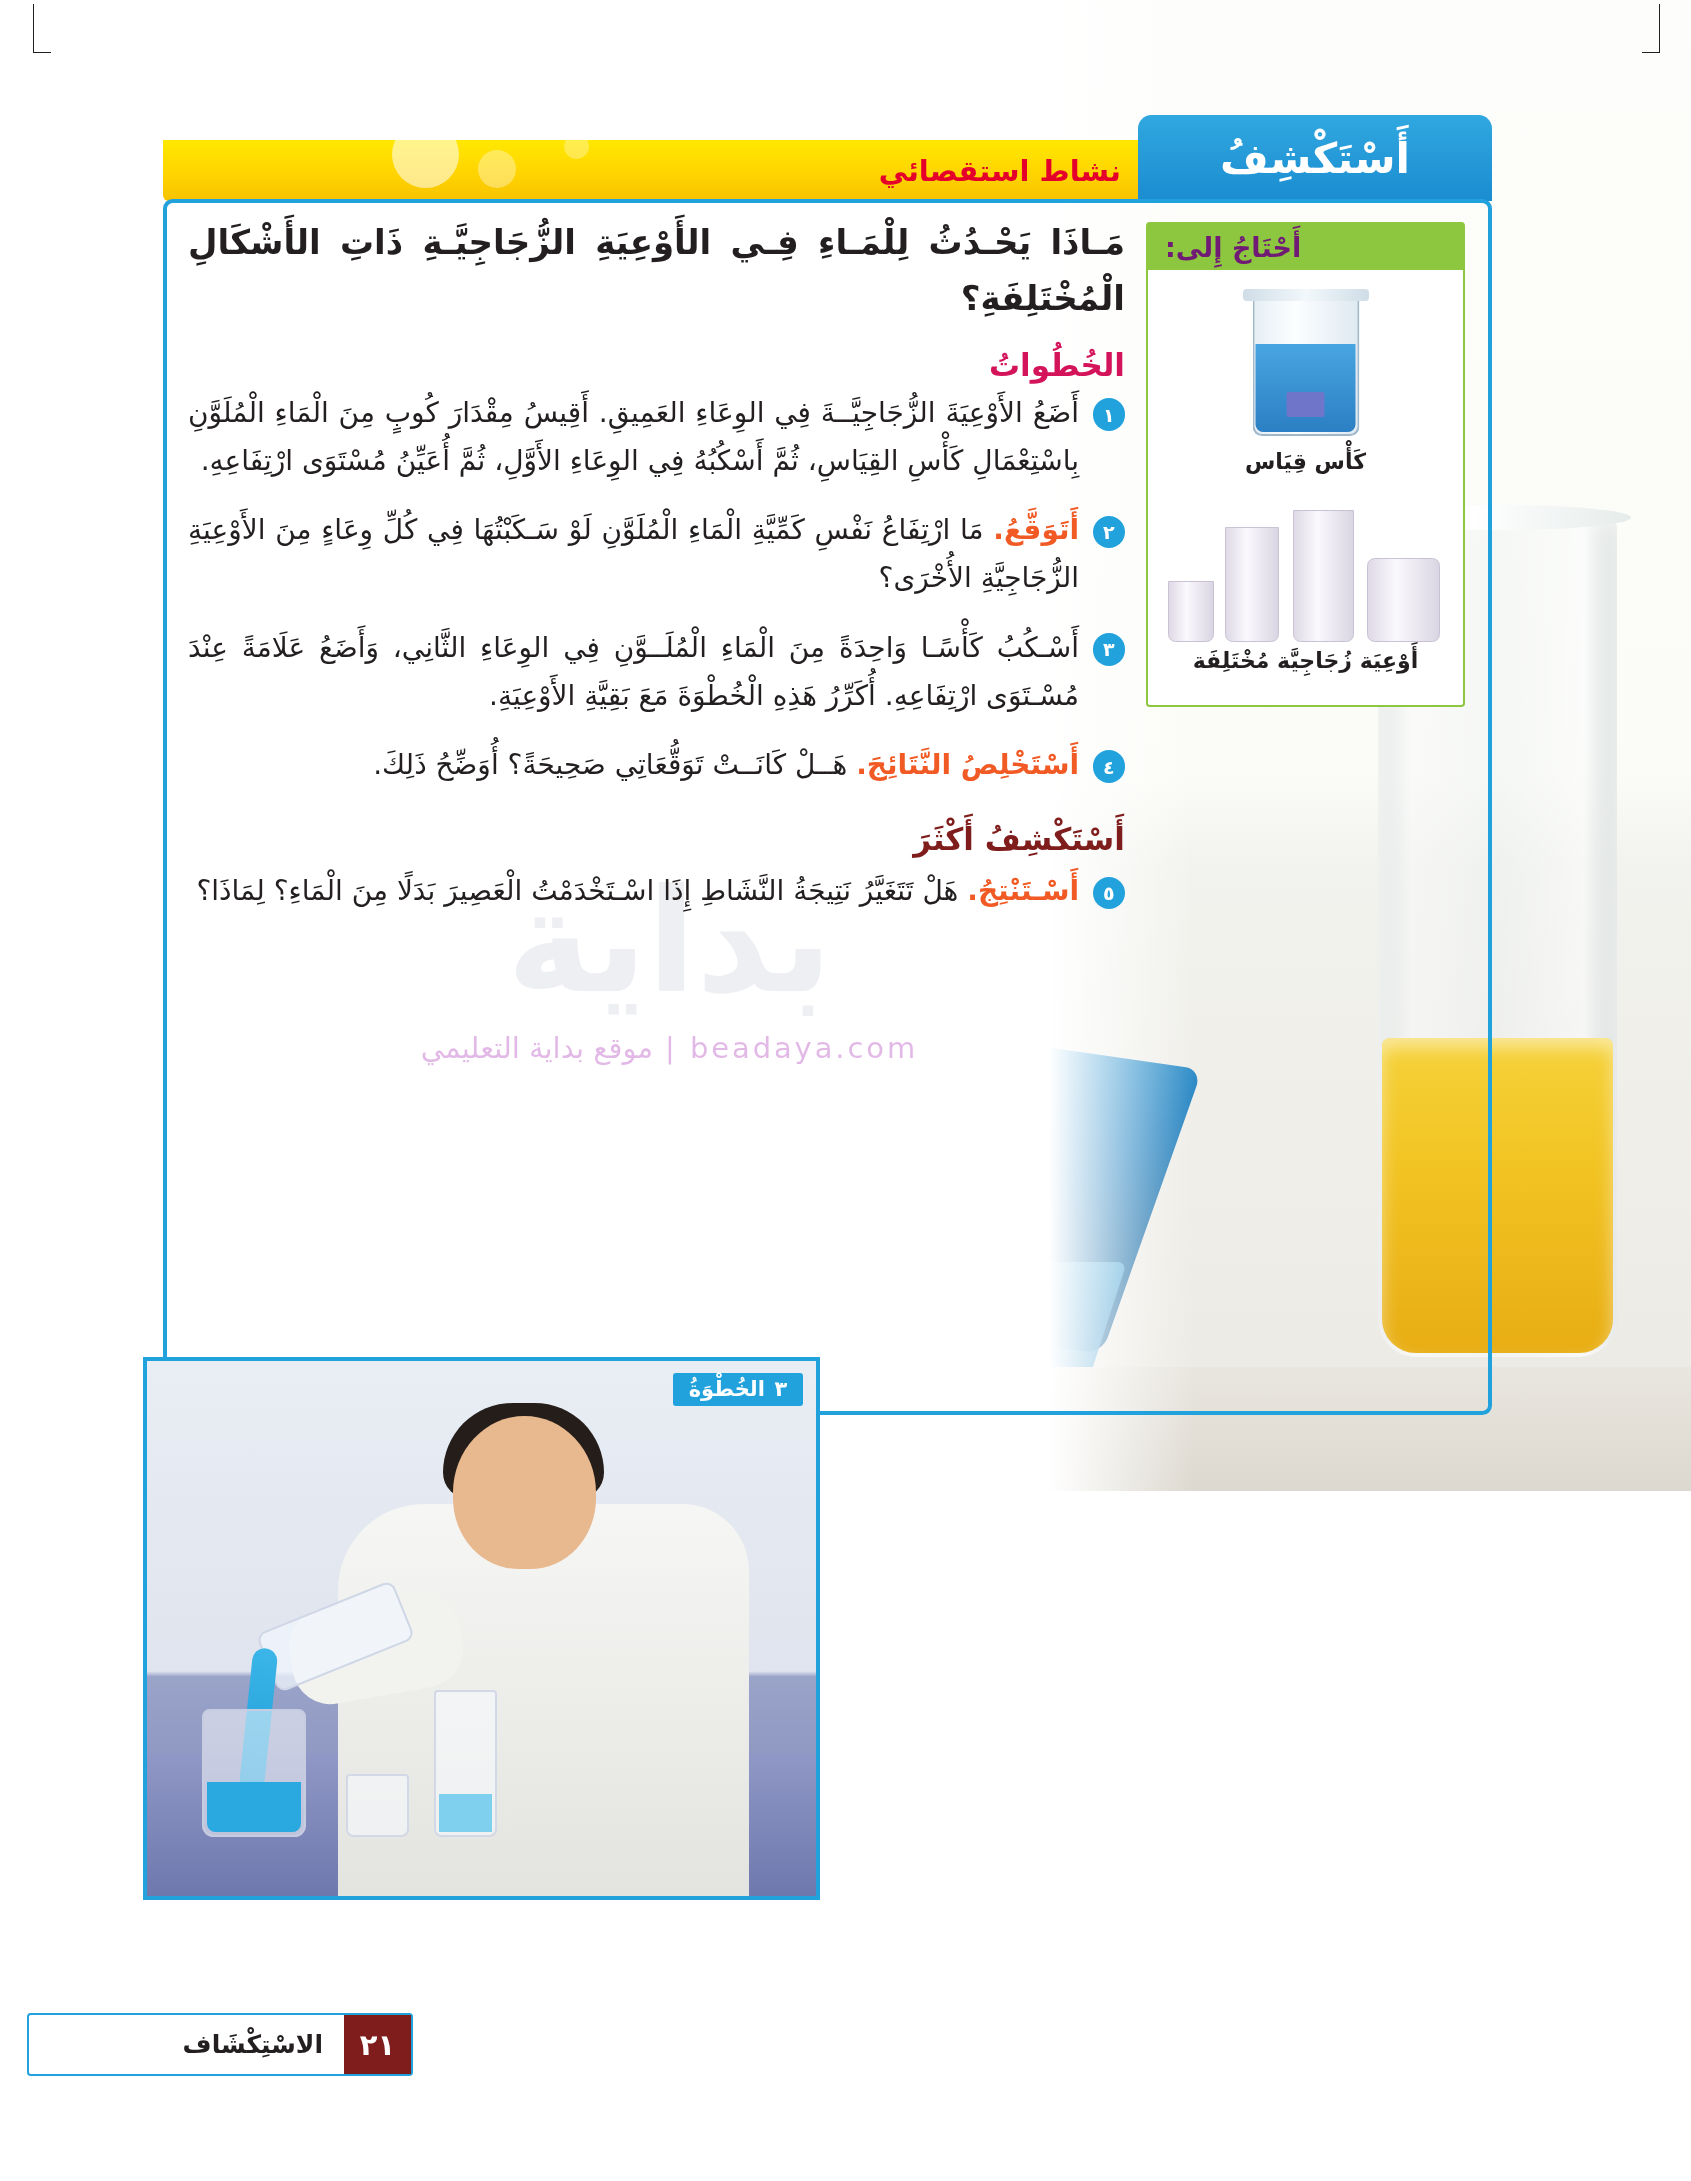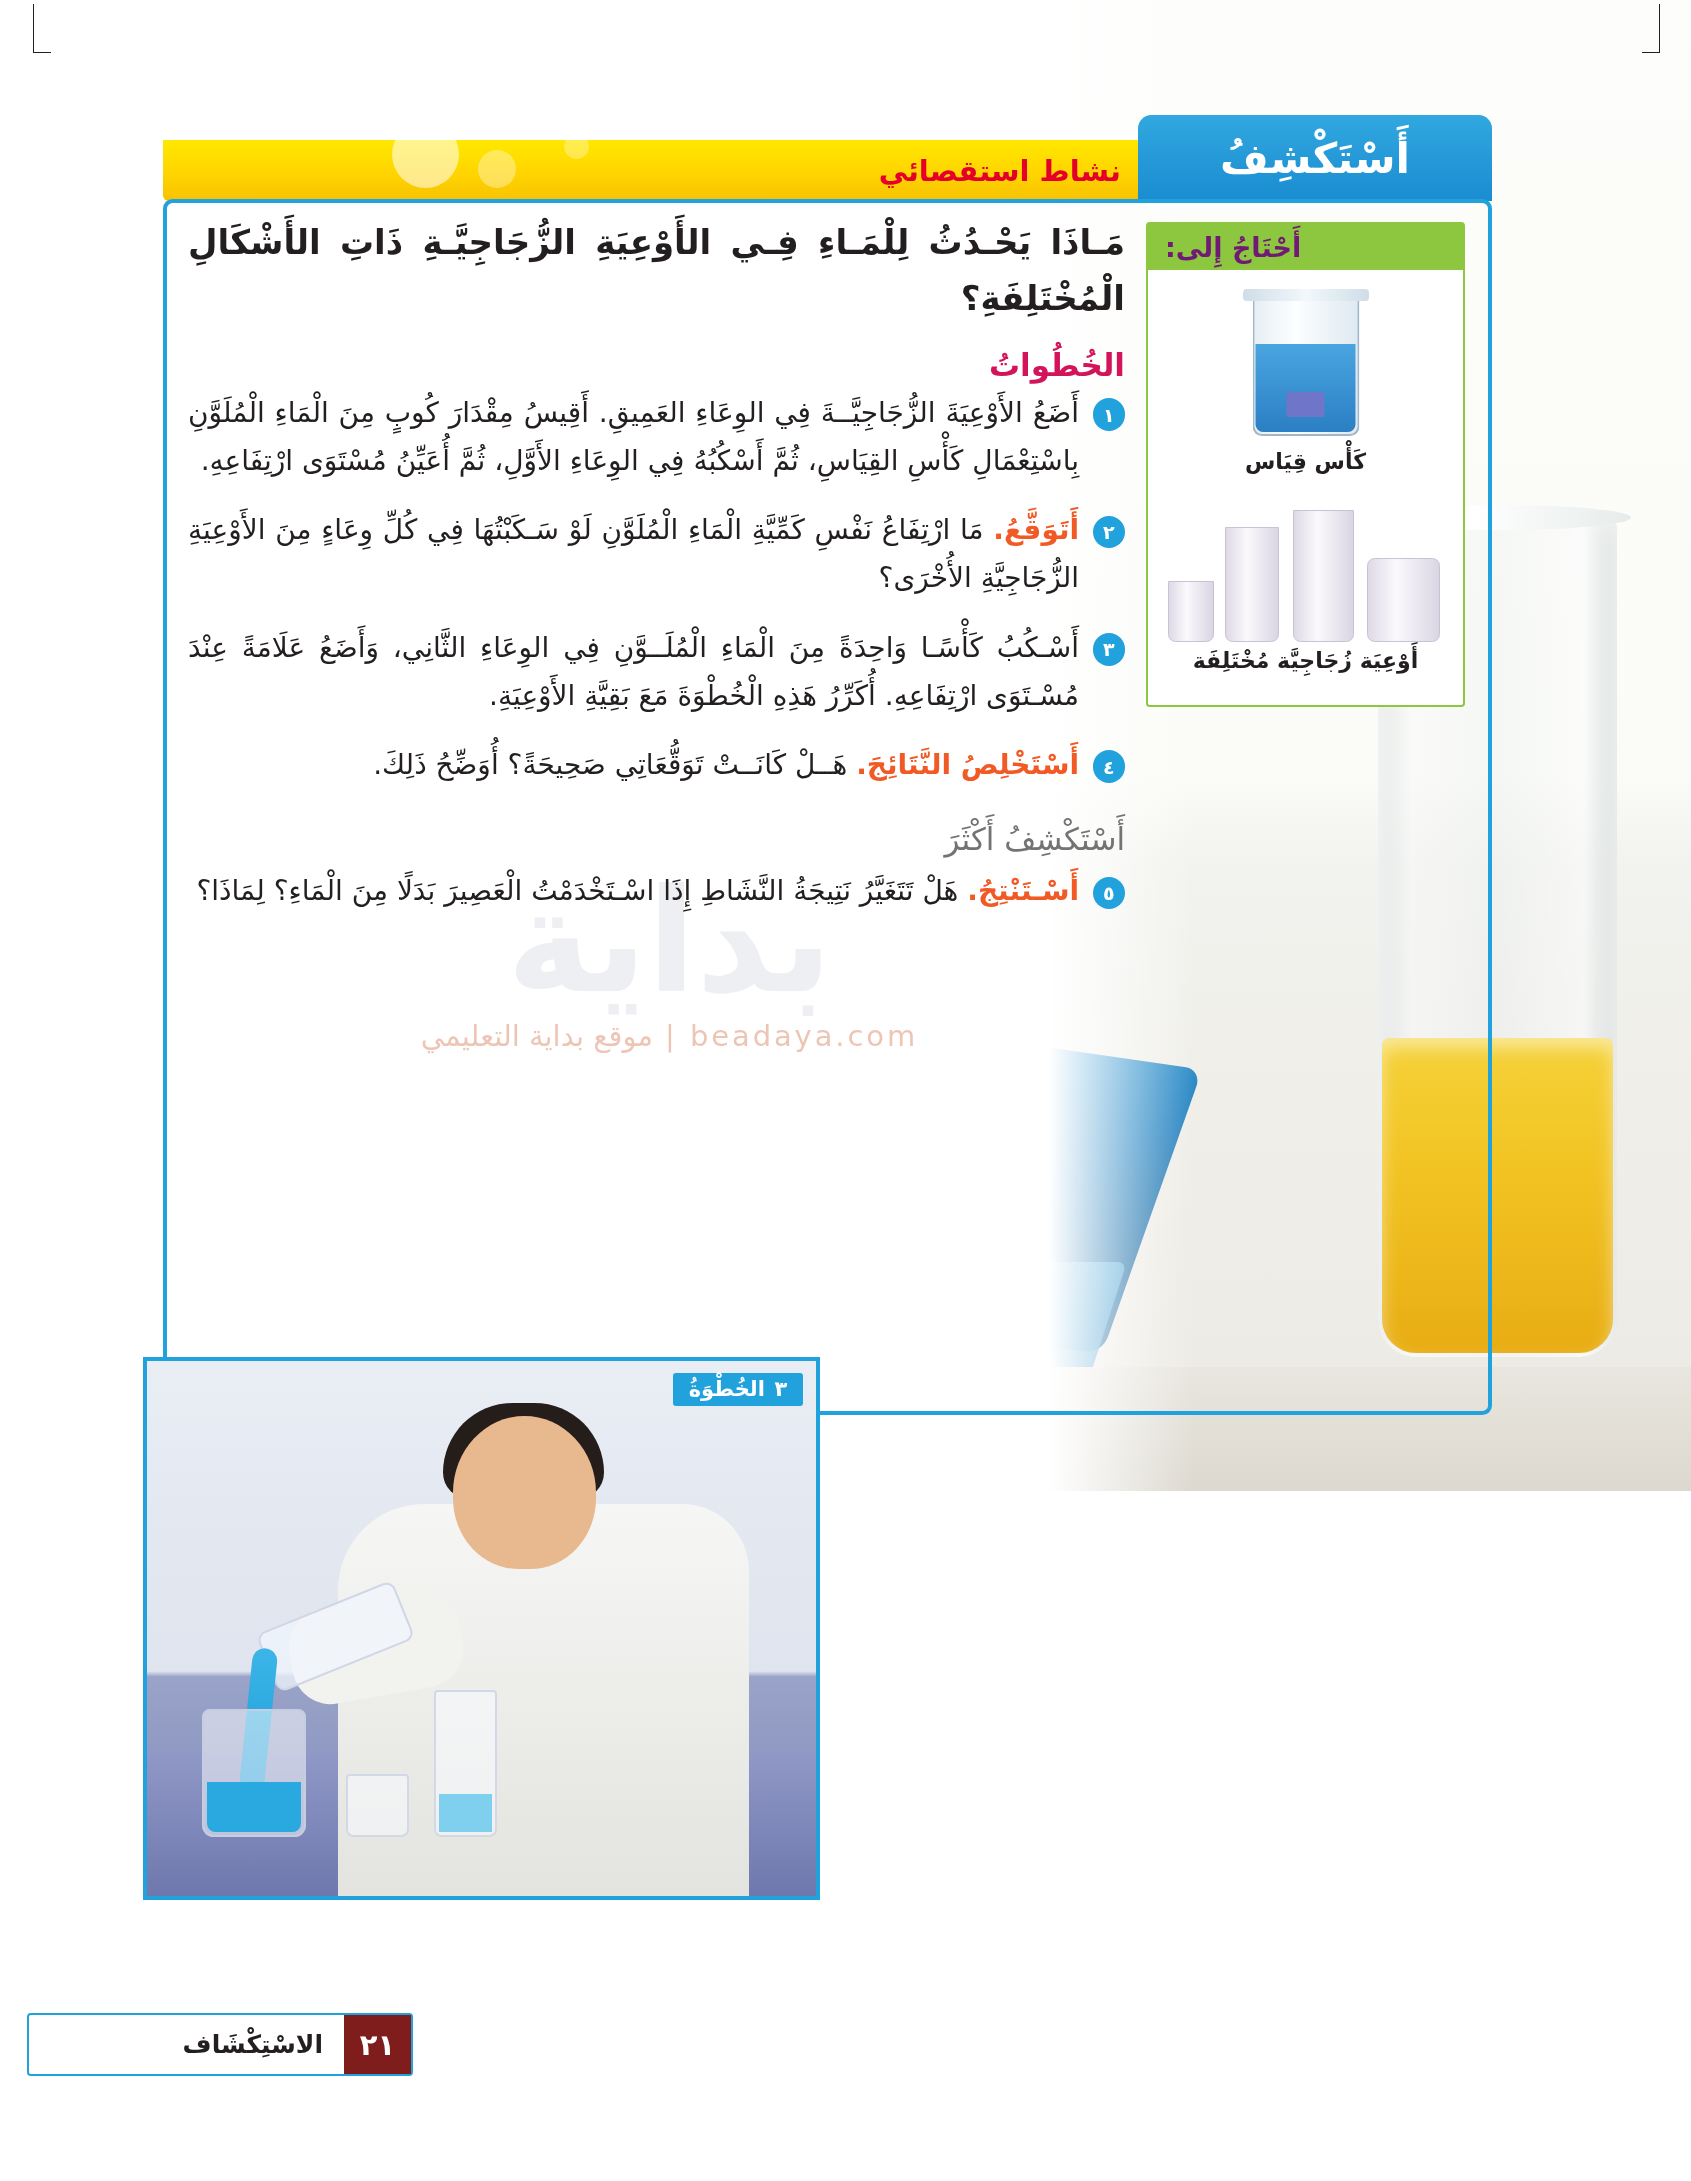--- a/index.html
+++ b/index.html
@@ -334,23 +334,23 @@
     justify-content: center;
   }
   .step-text {
     flex: 1 1 auto;
     font-size: 28px;
     line-height: 1.72;
     text-align: justify;
   }
   .kw { color: #f15a24; font-weight: bold; }
   .more-title {
-    color: #737373;
+    color: #7f1d1d;
     font-size: 31px;
-    font-weight: normal;
+    font-weight: bold;
     margin: 32.5px 0 9.6px;
   }
 
   
   .photo-box {
     position: absolute;
     left: 143px;
     top: 1357px;
     width: 669px;
     height: 535px;
@@ -470,24 +470,24 @@
     color: #9aa3b3;
   }
   .wm-logo {
     font-size: 143px;
     font-weight: bold;
     color: #c6ccd6;
     line-height: 1;
     letter-spacing: 5.7px;
   }
   .wm-line {
-    margin-top: 6px;
+    margin-top: 18px;
     font-size: 29px;
     letter-spacing: 2.9px;
-    color: #c2410c;
+    color: #a21caf;
   }
 
   
   .footer {
     position: absolute;
     left: 27px;
     bottom: 105px;
     width: 382px;
     height: 59px;
     border: 2.9px solid #22a2dd;

